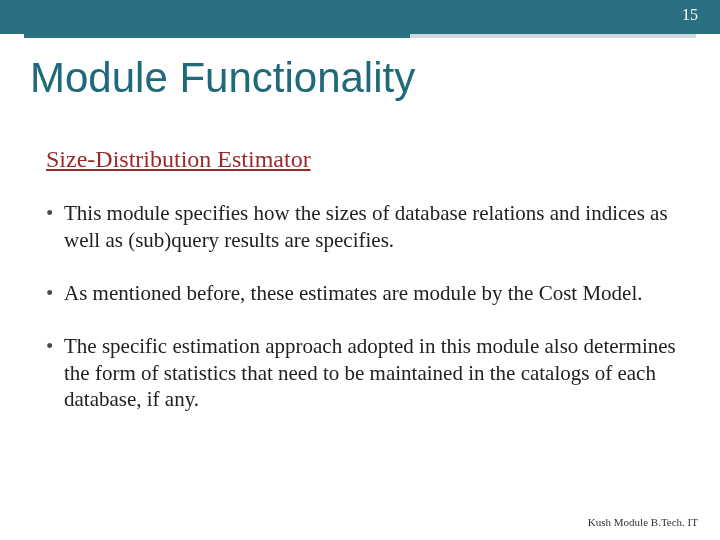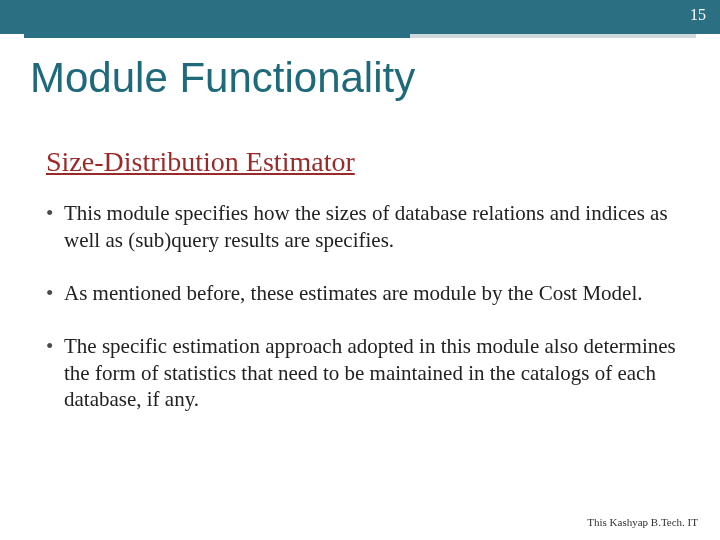--- a/index.html
+++ b/index.html
@@ -1,24 +1,24 @@
 <!DOCTYPE html>
 <html><head>
 <meta charset="utf-8">
 <style>
   * { margin: 0; padding: 0; box-sizing: border-box; }
   html, body { width: 720px; height: 540px; font-family: Georgia, 'Times New Roman', serif; background: #fff; overflow: hidden; }
   .slide { width: 720px; height: 540px; position: relative; background: #fff; }
   .topband { width: 100%; height: 34px; background: #2a6f82; position: relative; }
-  .pagenum { position: absolute; right: 14px; top: 6px; color: #fff; font-size: 16px; font-family: Georgia, serif; }
+  .pagenum { position: absolute; right: 22px; top: 6px; color: #fff; font-size: 16px; font-family: Georgia, serif; }
   .underline-band { position: absolute; left: 0; top: 34px; width: 100%; height: 6px; }
   .underline-band .left { position: absolute; left: 24px; top: 0; width: 386px; height: 4px; background: #2a6f82; }
   .underline-band .right { position: absolute; left: 410px; top: 0; width: 286px; height: 4px; background: #cfd8dc; }
   .title { position: absolute; left: 30px; top: 54px; font-size: 42px; color: #1f6a7a; font-family: 'Trebuchet MS', 'Segoe UI', sans-serif; font-weight: 400; }
-  .subtitle { position: absolute; left: 46px; top: 146px; font-size: 28px; color: #9a2a2a; text-decoration: underline; font-family: Georgia, serif; }
+  .subtitle { position: absolute; left: 46px; top: 146px; font-size: 24px; color: #9a2a2a; text-decoration: underline; font-family: Georgia, serif; }
   .content { position: absolute; left: 46px; top: 200px; width: 636px; }
   .bullet { display: flex; margin-bottom: 26px; font-size: 21px; color: #222; line-height: 1.28; font-family: Georgia, serif; }
   .bullet .dot { width: 18px; flex-shrink: 0; color: #4a4a4a; }
   .bullet .text { flex: 1; }
   .footer { position: absolute; right: 22px; bottom: 12px; font-size: 11px; color: #333; font-family: Georgia, serif; }
 </style>
 </head>
 <body>
 
 <div class="slide">
@@ -42,14 +42,14 @@
     <div class="bullet">
       <div class="dot">•</div>
       <div class="text">As mentioned  before, these estimates are module by the Cost Model.</div>
     </div>
     <div class="bullet">
       <div class="dot">•</div>
       <div class="text">The specific estimation approach adopted in this module also determines the form of statistics that need to be maintained in the catalogs of each database, if any.</div>
     </div>
   </div>
 
-  <div class="footer">This Kashyap B.Tech. IT</div>
+  <div class="footer">Kush Module B.Tech. IT</div>
 </div>
 
 </body></html>

